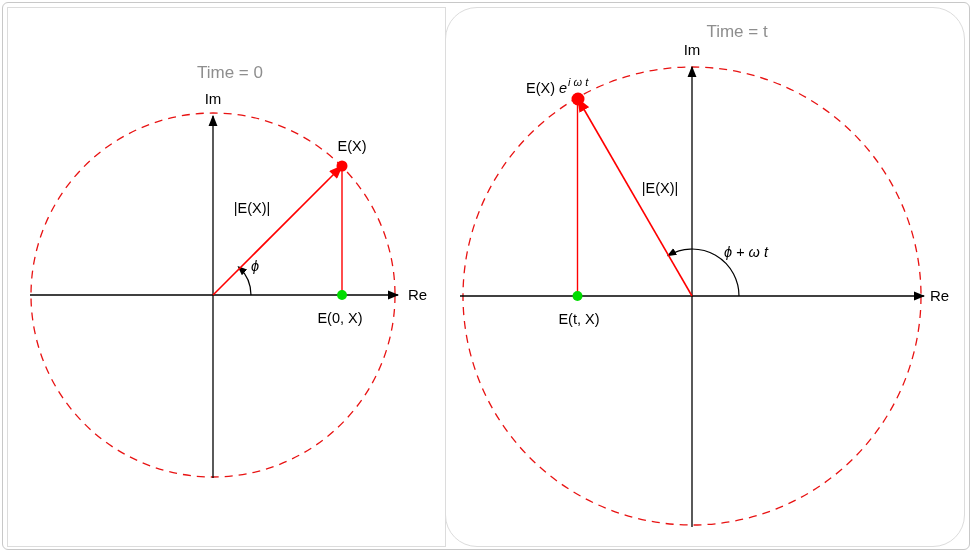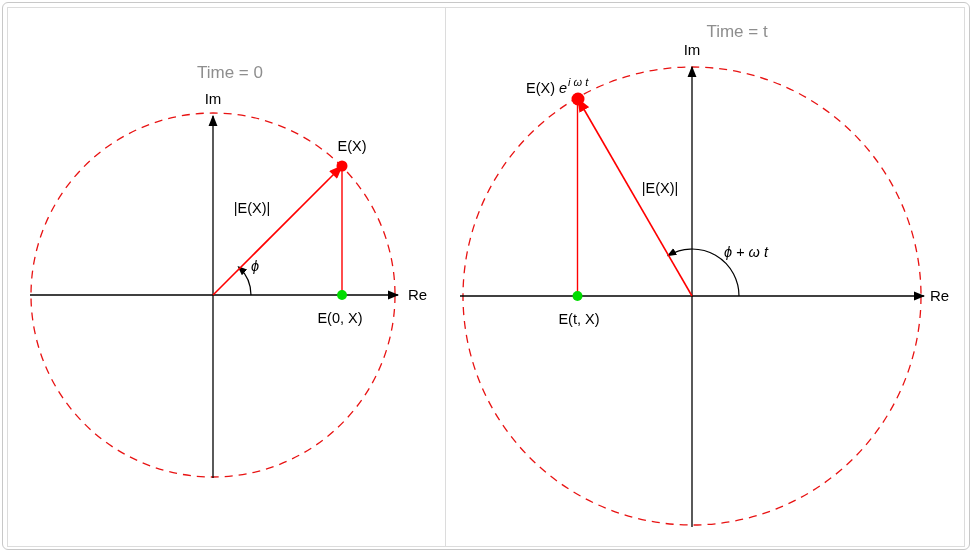--- a/index.html
+++ b/index.html
@@ -6,21 +6,21 @@
   body{
     width:972px;height:552px;position:relative;background:#ffffff;
     font-family:"Liberation Sans","DejaVu Sans",sans-serif;overflow:hidden;
   }
   .outer-frame{
     position:absolute;inset:2px;border:1px solid #c8c8c8;border-radius:6px;
     background:#ffffff;
   }
   .panels{position:absolute;top:7px;left:7px;display:flex;}
   .panel{border:1px solid #dcdcdc;background:#ffffff;box-sizing:content-box;}
-  .panel + .panel{margin-left:-1px;}
+  .panel + .panel{margin-left:-1px;border-radius:32px;}
   svg{display:block;}
   svg text{font-family:"Liberation Sans","DejaVu Sans",sans-serif;}
   .t-title{fill:var(--title,#8e8e8e);font-size:17px;}
   .t-axis{fill:var(--label,#000);font-size:15px;}
   .t-label{fill:var(--label,#000);font-size:14.5px;}
   .t-sup{font-size:11px;}
   .italic{font-style:italic;}
   .axis{stroke:var(--axis,#000);stroke-width:1.3;fill:none;}
   .arc{stroke:var(--axis,#000);stroke-width:1.2;fill:none;}
   .circle-dashed{stroke:var(--circle,#e81212);stroke-width:1.3;stroke-dasharray:8 6;fill:none;}

